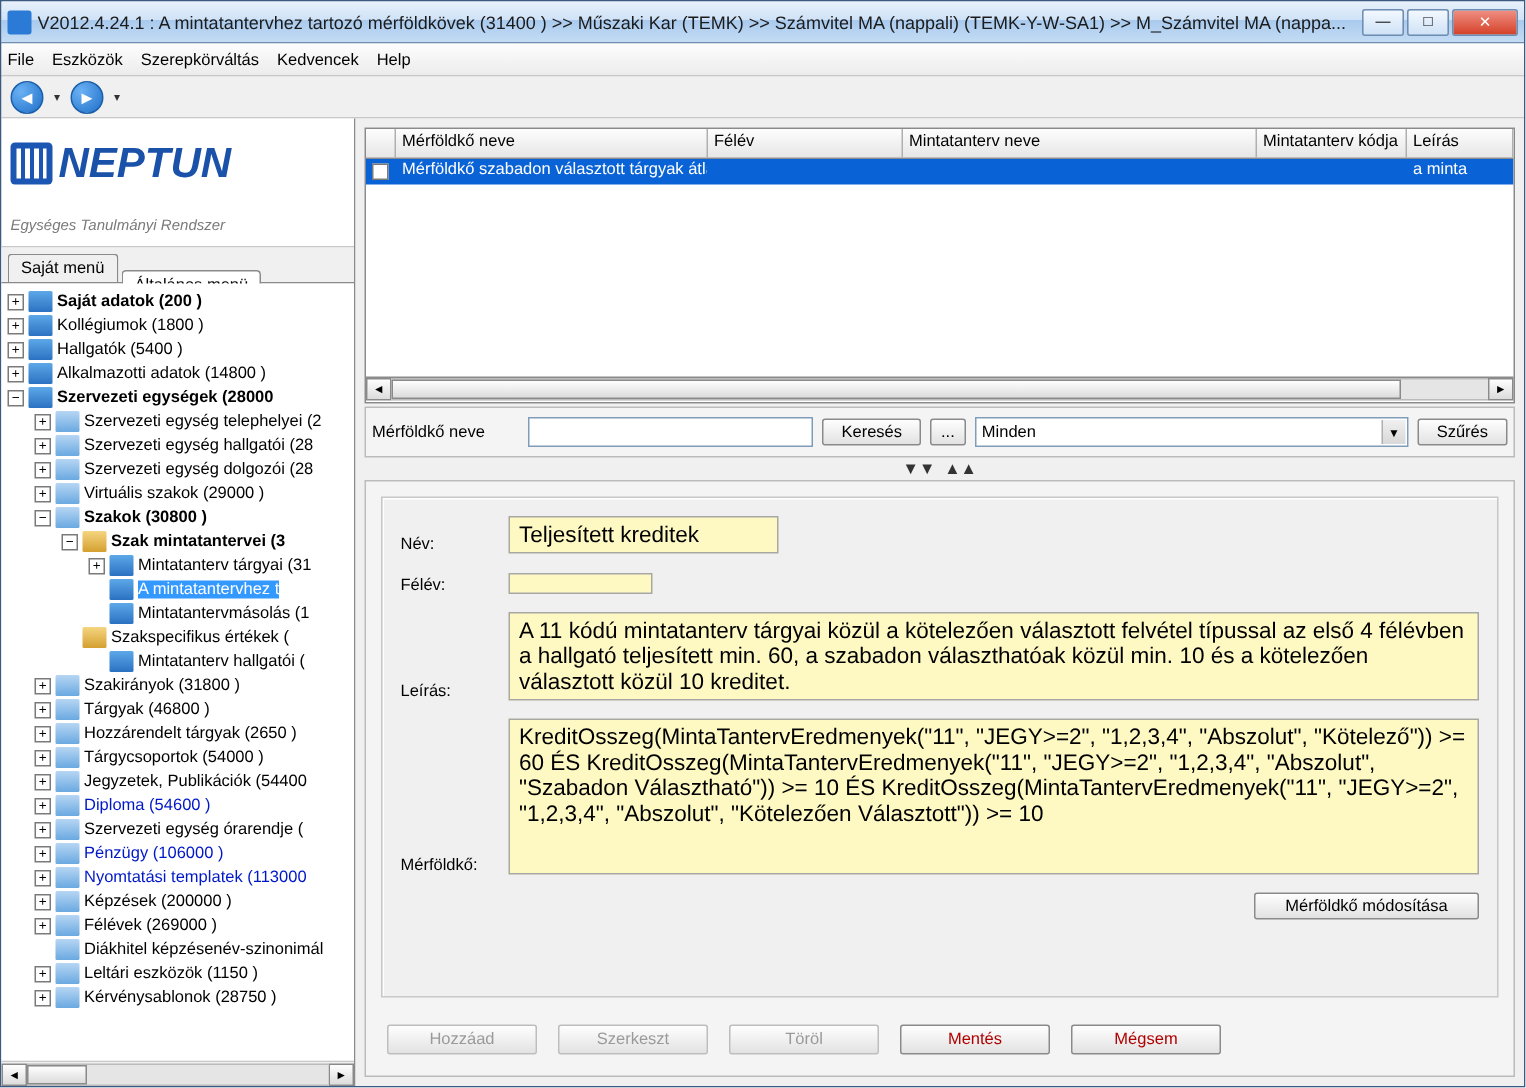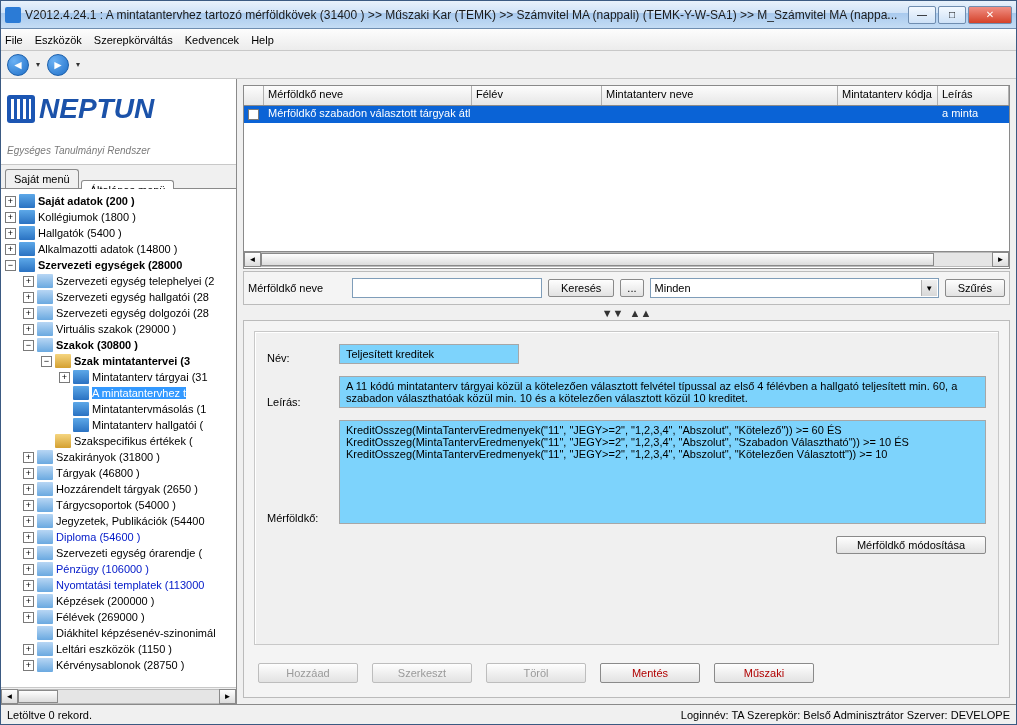--- a/index.html
+++ b/index.html
@@ -79,21 +79,21 @@
 .text-input { border: 1px solid #7f9db9; background: #fff; height: 20px; padding: 2px 4px; }
 .select { border: 1px solid #7f9db9; background: #fff; height: 20px; display: flex; align-items: center; padding: 0 4px; position: relative; }
 .select .arrow { position: absolute; right: 1px; top: 1px; bottom: 1px; width: 16px; background: linear-gradient(#f0f0f0, #d8d8d8); border-left: 1px solid #b0b0b0; display: flex; align-items: center; justify-content: center; font-size: 8px; }
 
 .collapse-bar { height: 11px; display: flex; justify-content: center; gap: 6px; color: #333; font-size: 9px; }
 
 .form-panel { border: 1px solid #bbb; background: #f4f4f4; padding: 10px; flex: 1; display: flex; flex-direction: column; gap: 10px; }
 .form-inset { border: 1px solid #c8c8c8; box-shadow: inset 1px 1px 0 #fff; padding: 12px; background: #f0f0f0; flex: 1; }
 .form-row { display: flex; align-items: flex-end; margin-bottom: 12px; }
 .form-row label { width: 72px; padding-top: 3px; }
-.form-row .ro { border: 1px solid #a7a7a7; background: #7dd3fc; padding: 3px 6px; min-height: 14px; flex: 1; font-size: 11px; }
+.form-row .ro { border: 1px solid #a7a7a7; background: #fef9c3; padding: 3px 6px; min-height: 14px; flex: 1; font-size: 15px; }
 .form-row .ro.short { flex: 0 0 96px; }
 .form-row .ro.med { flex: 0 0 180px; }
 .form-row .ro.multi { min-height: 30px; flex: 1; }
 .form-row .ro.large { min-height: 104px; flex: 1; }
 .form-btn-row { display: flex; justify-content: flex-end; }
 
 .action-bar { display: flex; justify-content: flex-start; gap: 14px; padding: 8px 4px 4px; }
 .action-bar .btn { min-width: 100px; padding: 3px 14px; }
 .btn.red { color: #b00000; }
 
@@ -211,29 +211,29 @@
         <div class="tree-item selected" style="padding-left:58px">
             <span class="expander none"></span>
             <span class="ticon folder"></span>
             <span class="label">A mintatantervhez t</span>
           </div>
         <div class="tree-item" style="padding-left:58px">
             <span class="expander none"></span>
             <span class="ticon folder"></span>
             <span class="label">Mintatantervmásolás (1</span>
           </div>
-        <div class="tree-item" style="padding-left:58px">
-            <span class="expander none"></span>
-            <span class="ticon folder"></span>
-            <span class="label">Mintatanterv hallgatói (</span>
-          </div>
         <div class="tree-item" style="padding-left:40px">
             <span class="expander none"></span>
             <span class="ticon folder-open"></span>
             <span class="label">Szakspecifikus értékek (</span>
+          </div>
+        <div class="tree-item" style="padding-left:58px">
+            <span class="expander none"></span>
+            <span class="ticon folder"></span>
+            <span class="label">Mintatanterv hallgatói (</span>
           </div>
         <div class="tree-item" style="padding-left:22px">
             <span class="expander">+</span>
             <span class="ticon leaf"></span>
             <span class="label">Szakirányok (31800  )</span>
           </div>
         <div class="tree-item" style="padding-left:22px">
             <span class="expander">+</span>
             <span class="ticon leaf"></span>
             <span class="label">Tárgyak (46800  )</span>
@@ -359,43 +359,42 @@
         <span>▲▲</span>
       </div>
 
       <div class="form-panel">
         <div class="form-inset">
           <div class="form-row">
             <label>Név:</label>
             <div class="ro med">Teljesített kreditek</div>
           </div>
           <div class="form-row">
+            <label>Félév:</label>
+            <div class="ro short"></div>
+          </div>
+          <div class="form-row">
             <label>Leírás:</label>
             <div class="ro multi">A 11 kódú mintatanterv tárgyai közül a kötelezően választott felvétel típussal az első 4 félévben a hallgató teljesített min. 60, a szabadon választhatóak közül min. 10 és a kötelezően választott közül 10 kreditet.</div>
           </div>
           <div class="form-row">
             <label>Mérföldkő:</label>
             <div class="ro large">  KreditOsszeg(MintaTantervEredmenyek("11", "JEGY&gt;=2", "1,2,3,4", "Abszolut", "Kötelező")) &gt;= 60 ÉS  KreditOsszeg(MintaTantervEredmenyek("11", "JEGY&gt;=2", "1,2,3,4", "Abszolut", "Szabadon Választható")) &gt;= 10 ÉS  KreditOsszeg(MintaTantervEredmenyek("11", "JEGY&gt;=2", "1,2,3,4", "Abszolut", "Kötelezően Választott")) &gt;= 10</div>
           </div>
           <div class="form-btn-row">
             <div class="btn" style="min-width:150px">Mérföldkő módosítása</div>
           </div>
         </div>
 
         <div class="action-bar">
           <div class="btn disabled">Hozzáad</div>
           <div class="btn disabled">Szerkeszt</div>
           <div class="btn disabled">Töröl</div>
           <div class="btn red">Mentés</div>
-          <div class="btn red">Műszaki</div>
+          <div class="btn red">Mégsem</div>
         </div>
       </div>
 
     </div>
   </div>
 
-  <div class="statusbar">
-    <span>Letöltve 0 rekord.</span>
-    <span class="sep"></span>
-    <span>Loginnév: TA    Szerepkör: Belső Adminisztrátor    Szerver: DEVELOPE</span>
-  </div>
 
 </div>
 
 </body></html>

